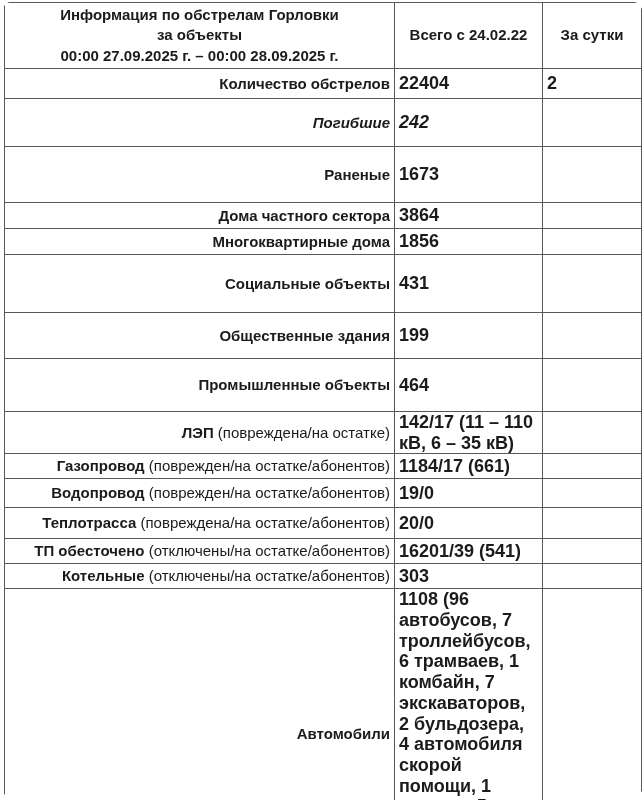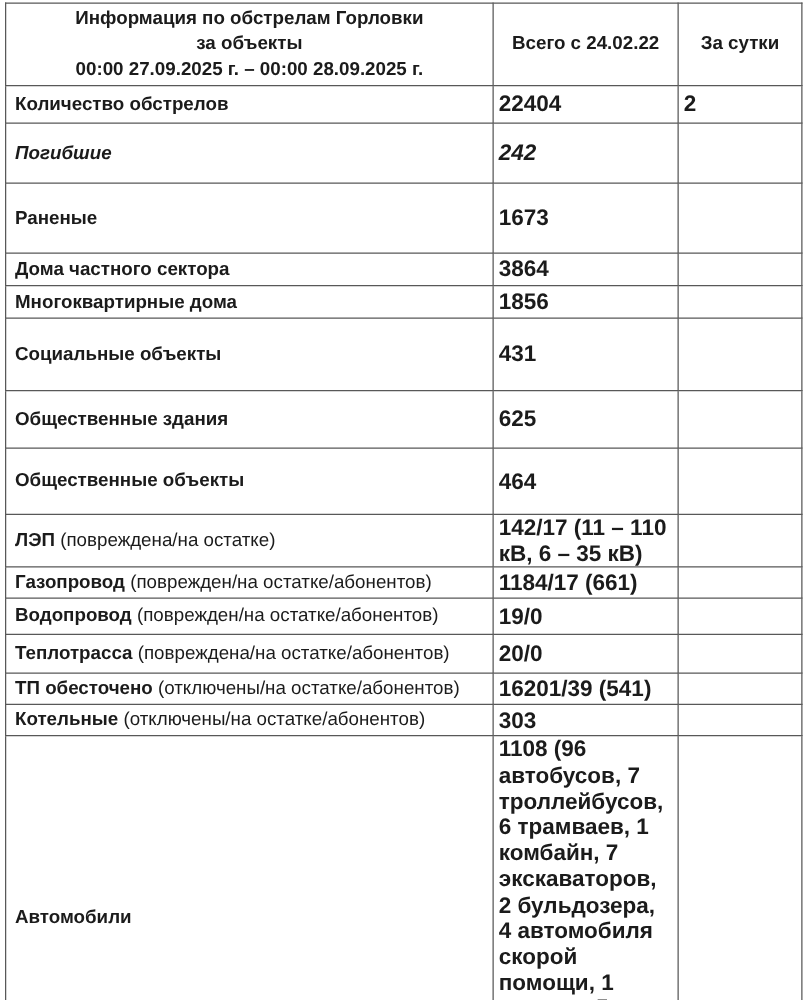--- a/index.html
+++ b/index.html
@@ -8,20 +8,21 @@
     background: #ffffff;
   }
   .sheet {
     position: relative;
     width: 644px;
     height: 800px;
     background: #ffffff;
     font-family: "Liberation Sans", sans-serif;
     color: #1b1b1b;
     overflow: hidden;
+    border-radius: 17px;
   }
   table.stats {
     position: absolute;
     left: 4px;
     top: 2px;
     width: 637px;
     border-collapse: collapse;
     table-layout: fixed;
   }
   table.stats td, table.stats th {
@@ -36,21 +37,21 @@
   th.head-cell {
     font-size: 15px;
     font-weight: bold;
     text-align: center;
     padding: 2px 4px;
     line-height: 1.35;
   }
   td.label-cell {
     font-size: 15px;
     font-weight: bold;
-    text-align: left;
+    text-align: right;
     padding: 2px 4px 2px 7px;
     line-height: 1.2;
   }
   td.label-cell .note {
     font-weight: normal;
   }
   td.value-cell {
     font-size: 18px;
     font-weight: bold;
     text-align: left;
@@ -110,26 +111,26 @@
       </tr>
 
       <tr style="height:58px;">
         <td class="label-cell"><span>Социальные объекты</span> <span class="note"></span></td>
         <td class="value-cell">431</td>
         <td class="value-cell"></td>
       </tr>
 
       <tr style="height:46px;margin-top:14px;">
         <td class="label-cell"><span>Общественные здания</span> <span class="note"></span></td>
-        <td class="value-cell">625</td>
+        <td class="value-cell">199</td>
         <td class="value-cell"></td>
       </tr>
 
       <tr style="height:53px;">
-        <td class="label-cell"><span>Общественные объекты</span> <span class="note"></span></td>
+        <td class="label-cell"><span>Промышленные объекты</span> <span class="note"></span></td>
         <td class="value-cell">464</td>
         <td class="value-cell"></td>
       </tr>
 
       <tr style="height:37px;">
         <td class="label-cell"><span>ЛЭП</span> <span class="note">(повреждена/на остатке)</span></td>
         <td class="value-cell">142/17 (11 – 110 кВ, 6 – 35 кВ)</td>
         <td class="value-cell"></td>
       </tr>
 

